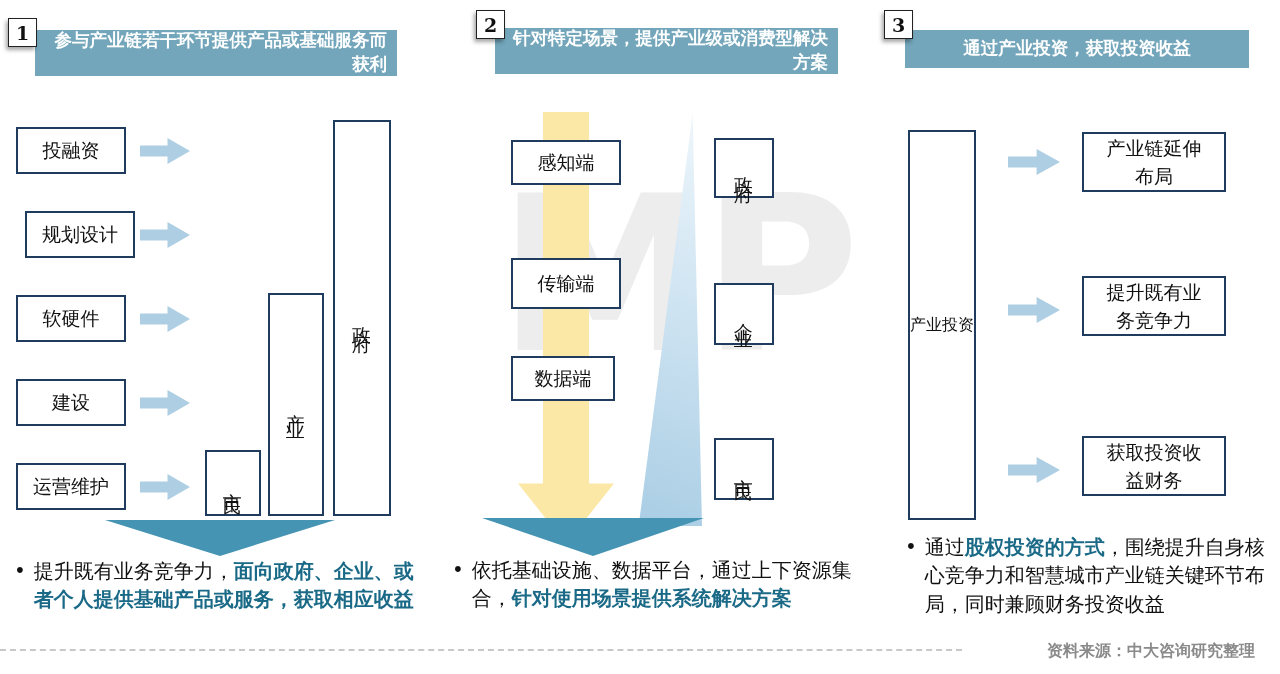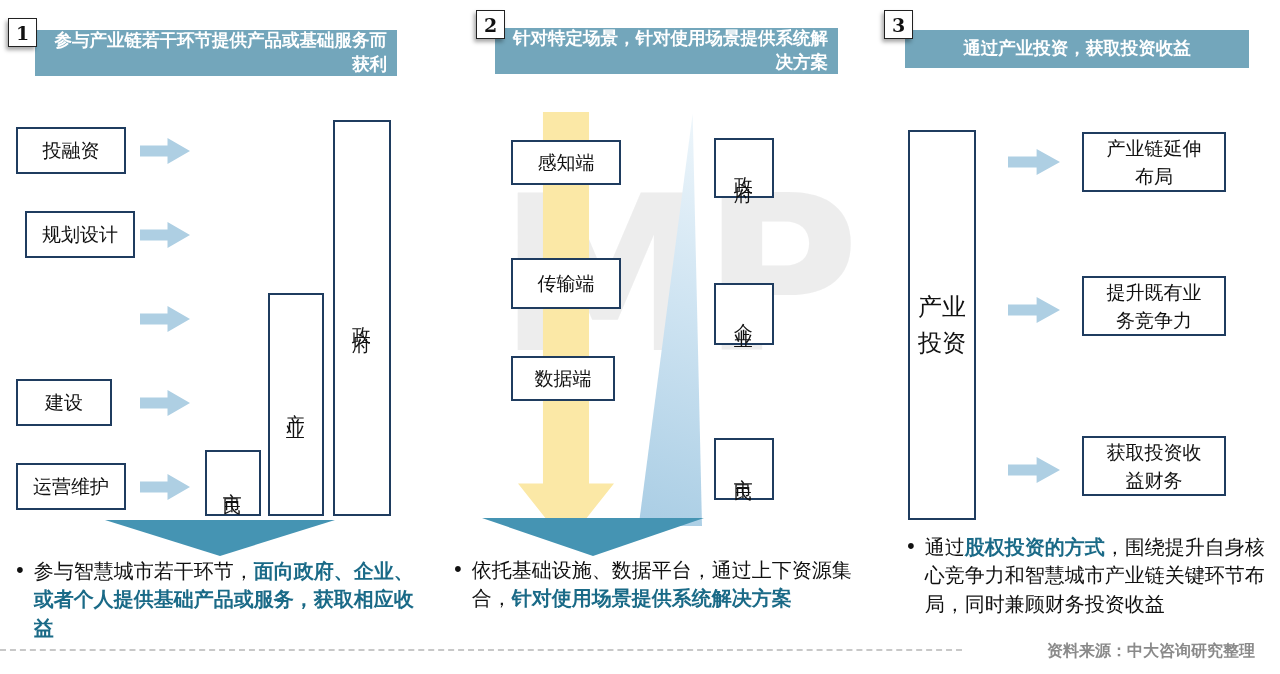--- a/index.html
+++ b/index.html
@@ -52,47 +52,48 @@
 
   <div class="abs badge" style="left:8px;top:18px">1</div>
   <div class="abs hdr" style="left:35px;top:30px;width:362px;height:46px">参与产业链若干环节提供产品或基础服务而获利</div>
 
   <div class="abs nbox" style="left:16px;top:127px;width:110px;height:47px">投融资</div>
   <div class="abs arrow-r" style="left:140px;top:137px;width:50px;height:28px"></div>
 
   <div class="abs nbox" style="left:25px;top:211px;width:110px;height:47px">规划设计</div>
   <div class="abs arrow-r" style="left:140px;top:221px;width:50px;height:28px"></div>
 
+  <div class="abs nbox" style="left:16px;top:295px;width:110px;height:47px">软硬件</div>
   <div class="abs arrow-r" style="left:140px;top:305px;width:50px;height:28px"></div>
 
-  <div class="abs nbox" style="left:16px;top:379px;width:96px;height:47px">建设</div>
+  <div class="abs nbox" style="left:16px;top:379px;width:110px;height:47px">建设</div>
   <div class="abs arrow-r" style="left:140px;top:389px;width:50px;height:28px"></div>
 
   <div class="abs nbox" style="left:16px;top:463px;width:110px;height:47px">运营维护</div>
   <div class="abs arrow-r" style="left:140px;top:473px;width:50px;height:28px"></div>
 
   <div class="abs nbox" style="left:205px;top:450px;width:56px;height:66px">
     <span class="vchars">市民</span>
   </div>
   <div class="abs nbox" style="left:268px;top:293px;width:56px;height:223px">
     <span class="vchars">产业</span>
   </div>
   <div class="abs nbox" style="left:333px;top:120px;width:58px;height:396px">
     <span class="vchars">政府</span>
   </div>
 
   <div class="abs arrow-down" style="left:105px;top:520px;width:230px;height:36px"></div>
 
   <div class="abs note" style="left:14px;top:557px;width:400px">
     <span>•</span>
-    <p><span>参与智慧城市若干环节，</span><span class="hl">面向政府、企业、或者个人提供基础产品或服务，获取相应收益</span><span></span></p>
+    <p><span>提升既有业务竞争力，</span><span class="hl">面向政府、企业、或者个人提供基础产品或服务，获取相应收益</span><span></span></p>
   </div>
 
   <div class="abs badge" style="left:476px;top:10px">2</div>
-  <div class="abs hdr" style="left:495px;top:28px;width:343px;height:46px">针对特定场景，针对使用场景提供系统解决方案</div>
+  <div class="abs hdr" style="left:495px;top:28px;width:343px;height:46px">针对特定场景，提供产业级或消费型解决方案</div>
 
   <div class="abs yellow-arrow" style="left:518px;top:112px;width:96px;height:432px"></div>
   <div class="abs sail" style="left:630px;top:114px;width:72px;height:412px"></div>
 
   <div class="abs nbox" style="left:511px;top:140px;width:110px;height:45px">感知端</div>
   <div class="abs nbox" style="left:511px;top:258px;width:110px;height:51px">传输端</div>
   <div class="abs nbox" style="left:511px;top:356px;width:104px;height:45px">数据端</div>
 
   <div class="abs nbox" style="left:714px;top:138px;width:60px;height:60px">
     <span class="vchars">政府</span>
@@ -107,21 +108,21 @@
   <div class="abs arrow-down" style="left:482px;top:518px;width:222px;height:38px"></div>
 
   <div class="abs note" style="left:452px;top:556px;width:402px">
     <span>•</span>
     <p><span>依托基础设施、数据平台，通过上下资源集合，</span><span class="hl">针对使用场景提供系统解决方案</span><span></span></p>
   </div>
 
   <div class="abs badge" style="left:884px;top:10px">3</div>
   <div class="abs hdr" style="left:905px;top:30px;width:344px;height:38px">通过产业投资，获取投资收益</div>
 
-  <div class="abs nbox" style="left:908px;top:130px;width:68px;height:390px;padding:0 0;font-size:24px">产业投资</div>
+  <div class="abs nbox" style="left:908px;top:130px;width:68px;height:390px;padding:0 0;font-size:16px">产业投资</div>
 
   <div class="abs arrow-r" style="left:1008px;top:148px;width:52px;height:28px"></div>
   <div class="abs arrow-r" style="left:1008px;top:296px;width:52px;height:28px"></div>
   <div class="abs arrow-r" style="left:1008px;top:456px;width:52px;height:28px"></div>
 
   <div class="abs nbox" style="left:1082px;top:132px;width:144px;height:60px;padding:4px 18px">产业链延伸布局</div>
   <div class="abs nbox" style="left:1082px;top:276px;width:144px;height:60px;padding:0 18px">提升既有业务竞争力</div>
   <div class="abs nbox" style="left:1082px;top:436px;width:144px;height:60px;padding:4px 18px">获取投资收益财务</div>
 
   <div class="abs note" style="left:905px;top:533px;width:360px">

